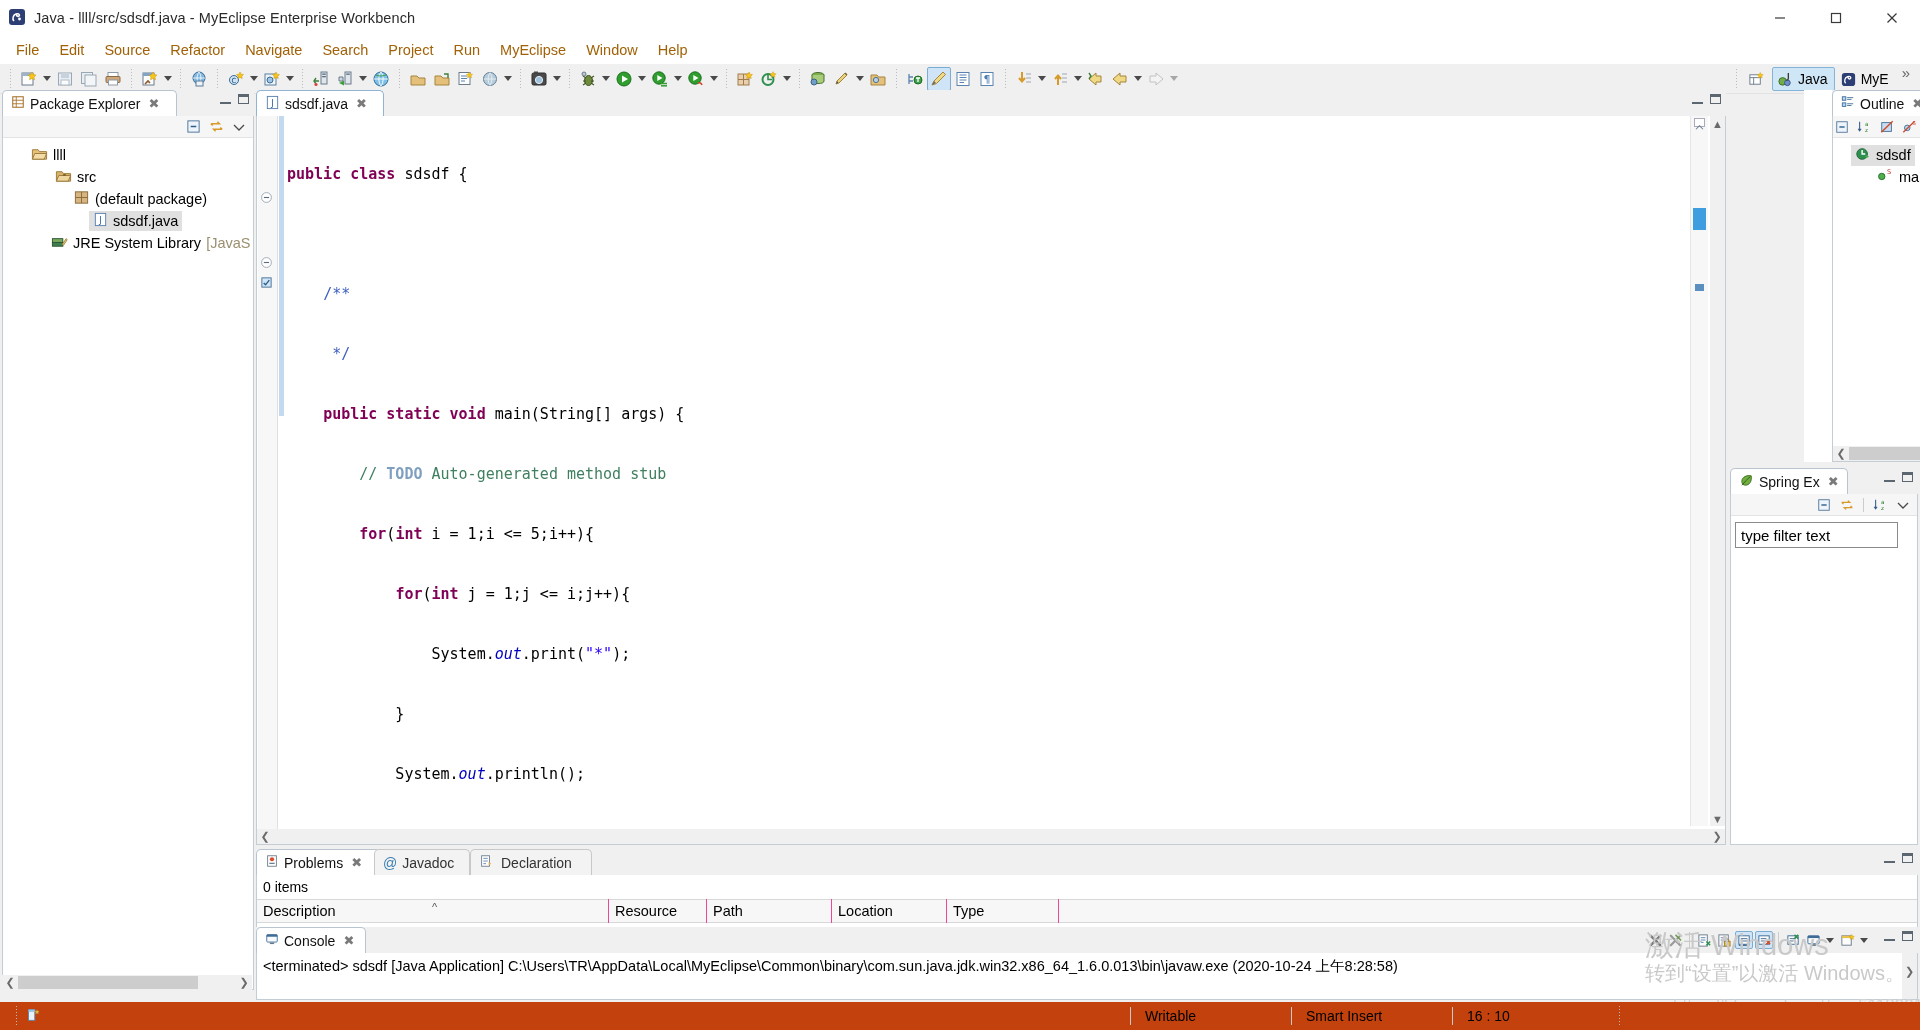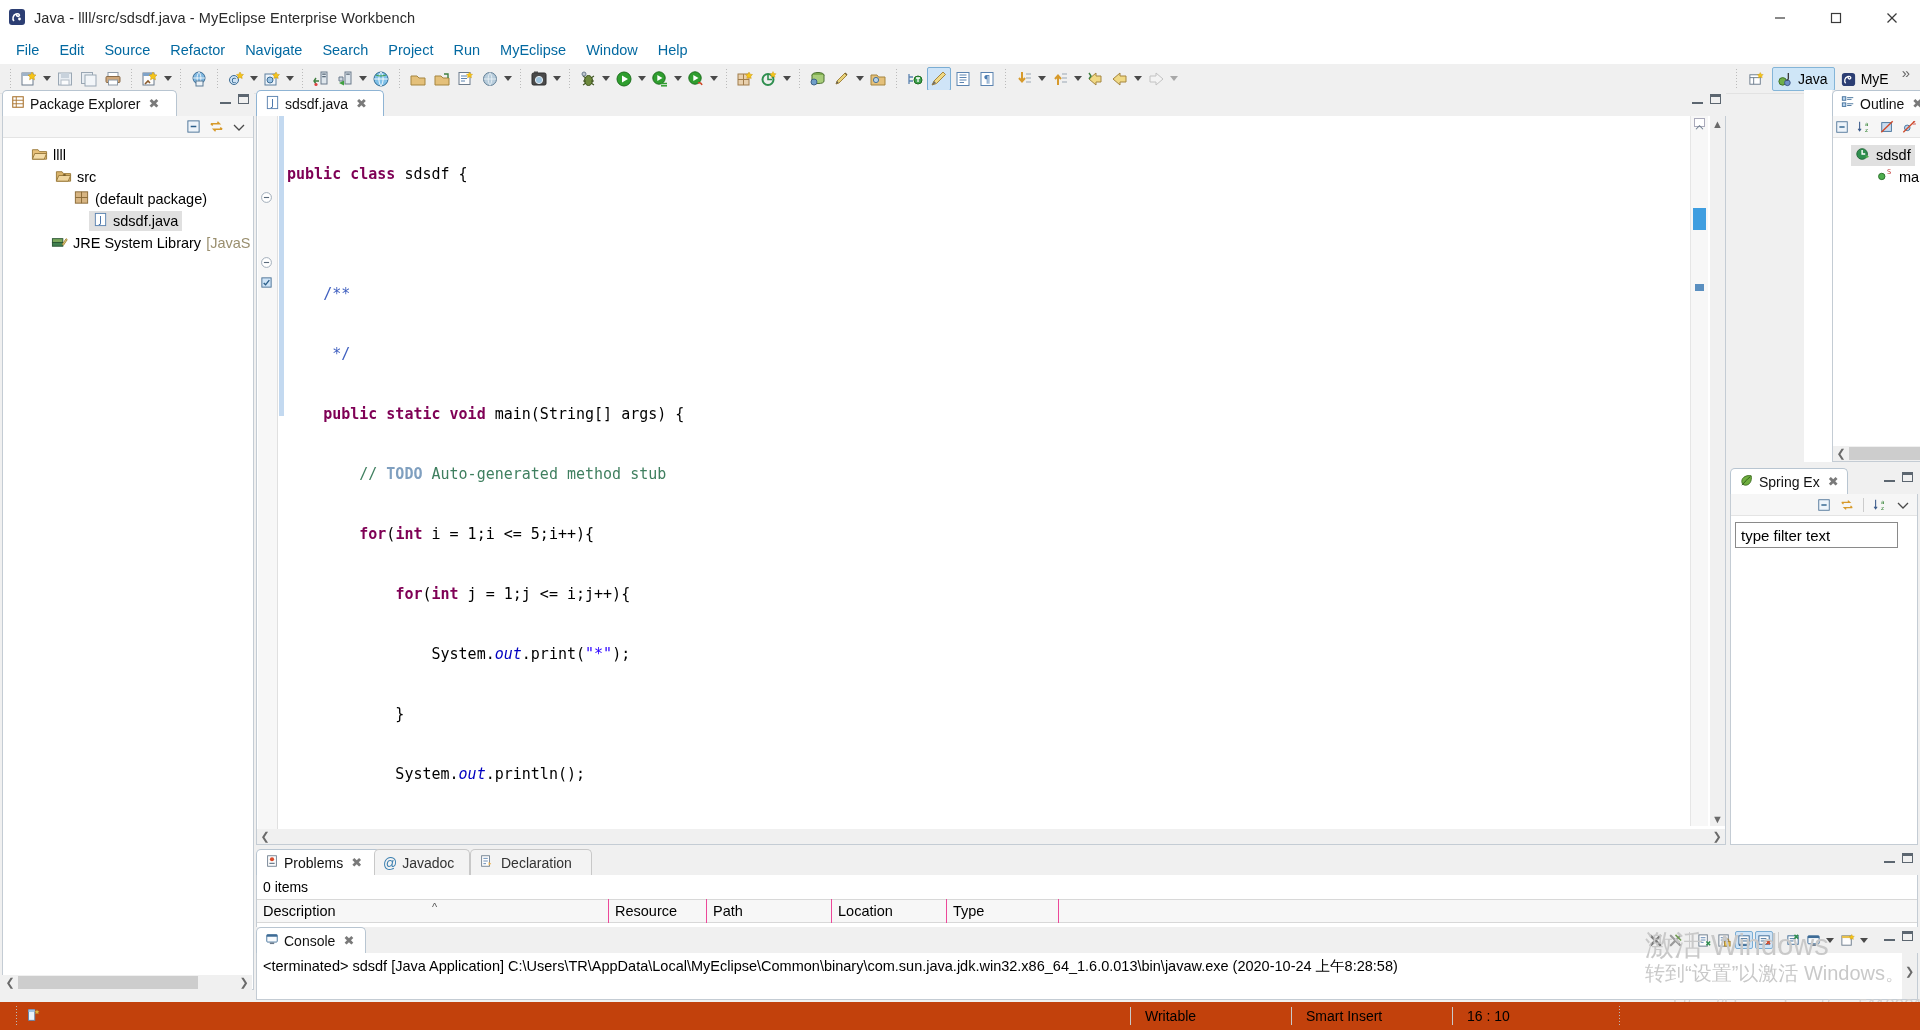--- a/index.html
+++ b/index.html
@@ -27,21 +27,21 @@
     color:#3a3a3a;
   }
   .win-btn svg { display:block; }
 
   
   .menubar {
     position:absolute; left:0; top:36px; width:1920px; height:28px;
     background:#ffffff; display:flex; align-items:center; padding-left:6px;
   }
   .menu-item {
-    padding:3px 10px; font-size:14.5px; color:#0369a1; line-height:18px; white-space:nowrap;
+    padding:3px 10px; font-size:14.5px; color:#a16207; line-height:18px; white-space:nowrap;
   }
 
   
   .toolbar {
     position:absolute; left:0; top:64px; width:1920px; height:30px;
     background:#f0f0f0; border-bottom:1px solid #e2e2e2;
     display:flex; align-items:center; padding-left:4px;
   }
   .tb-sep {
     width:1px; height:20px; margin:0 6px;

